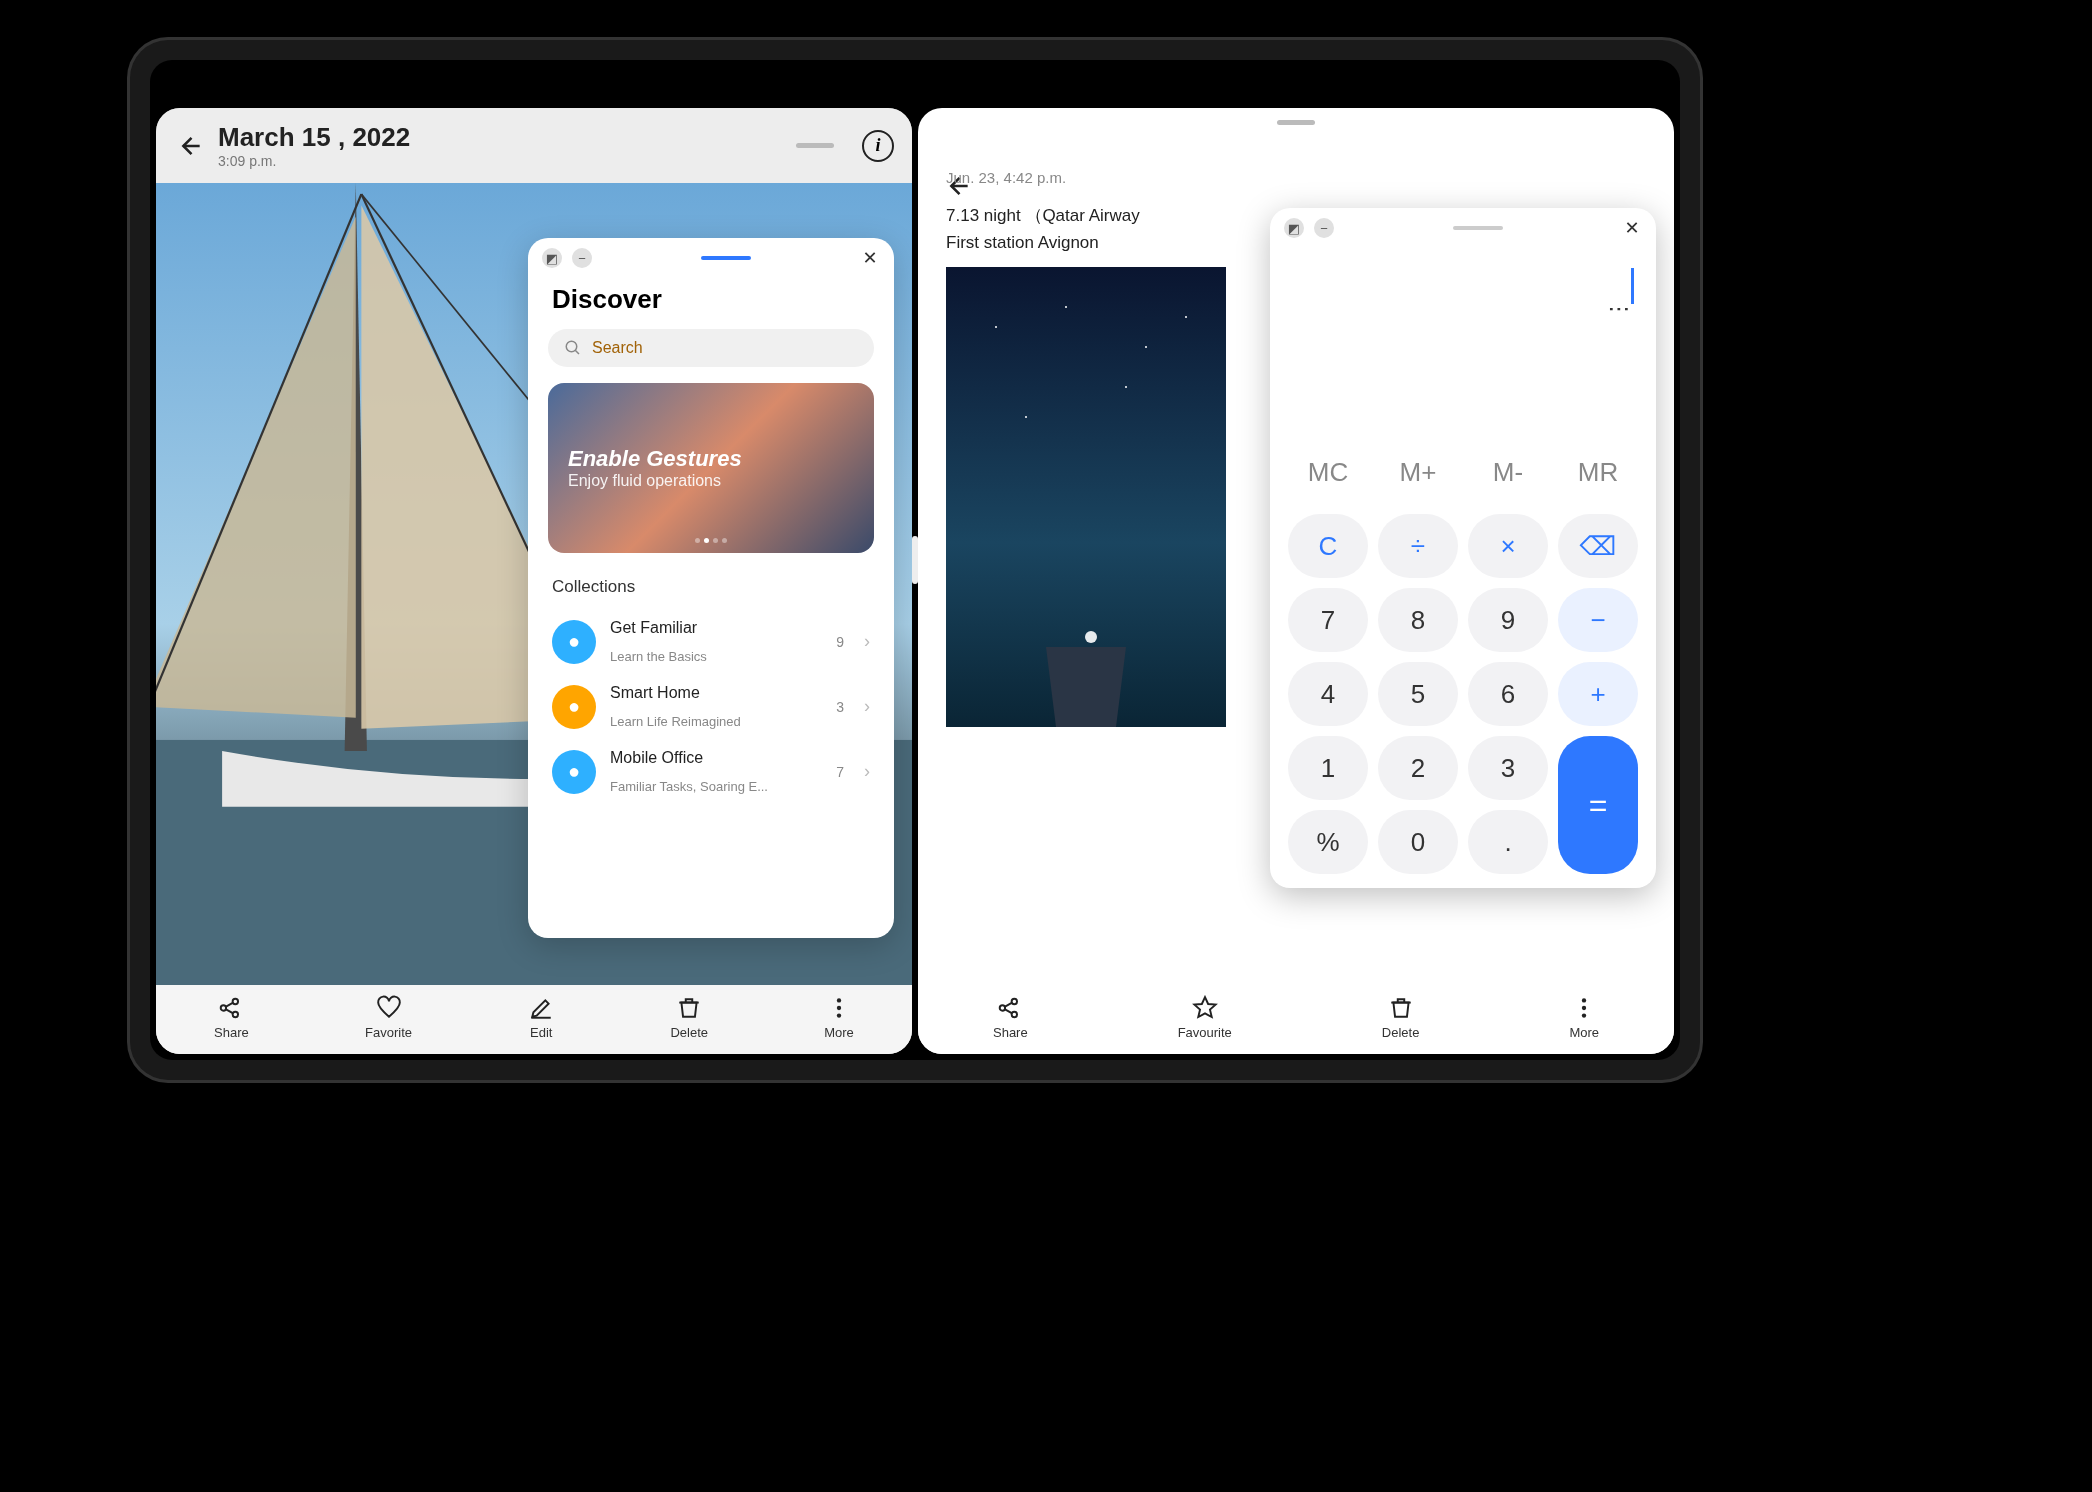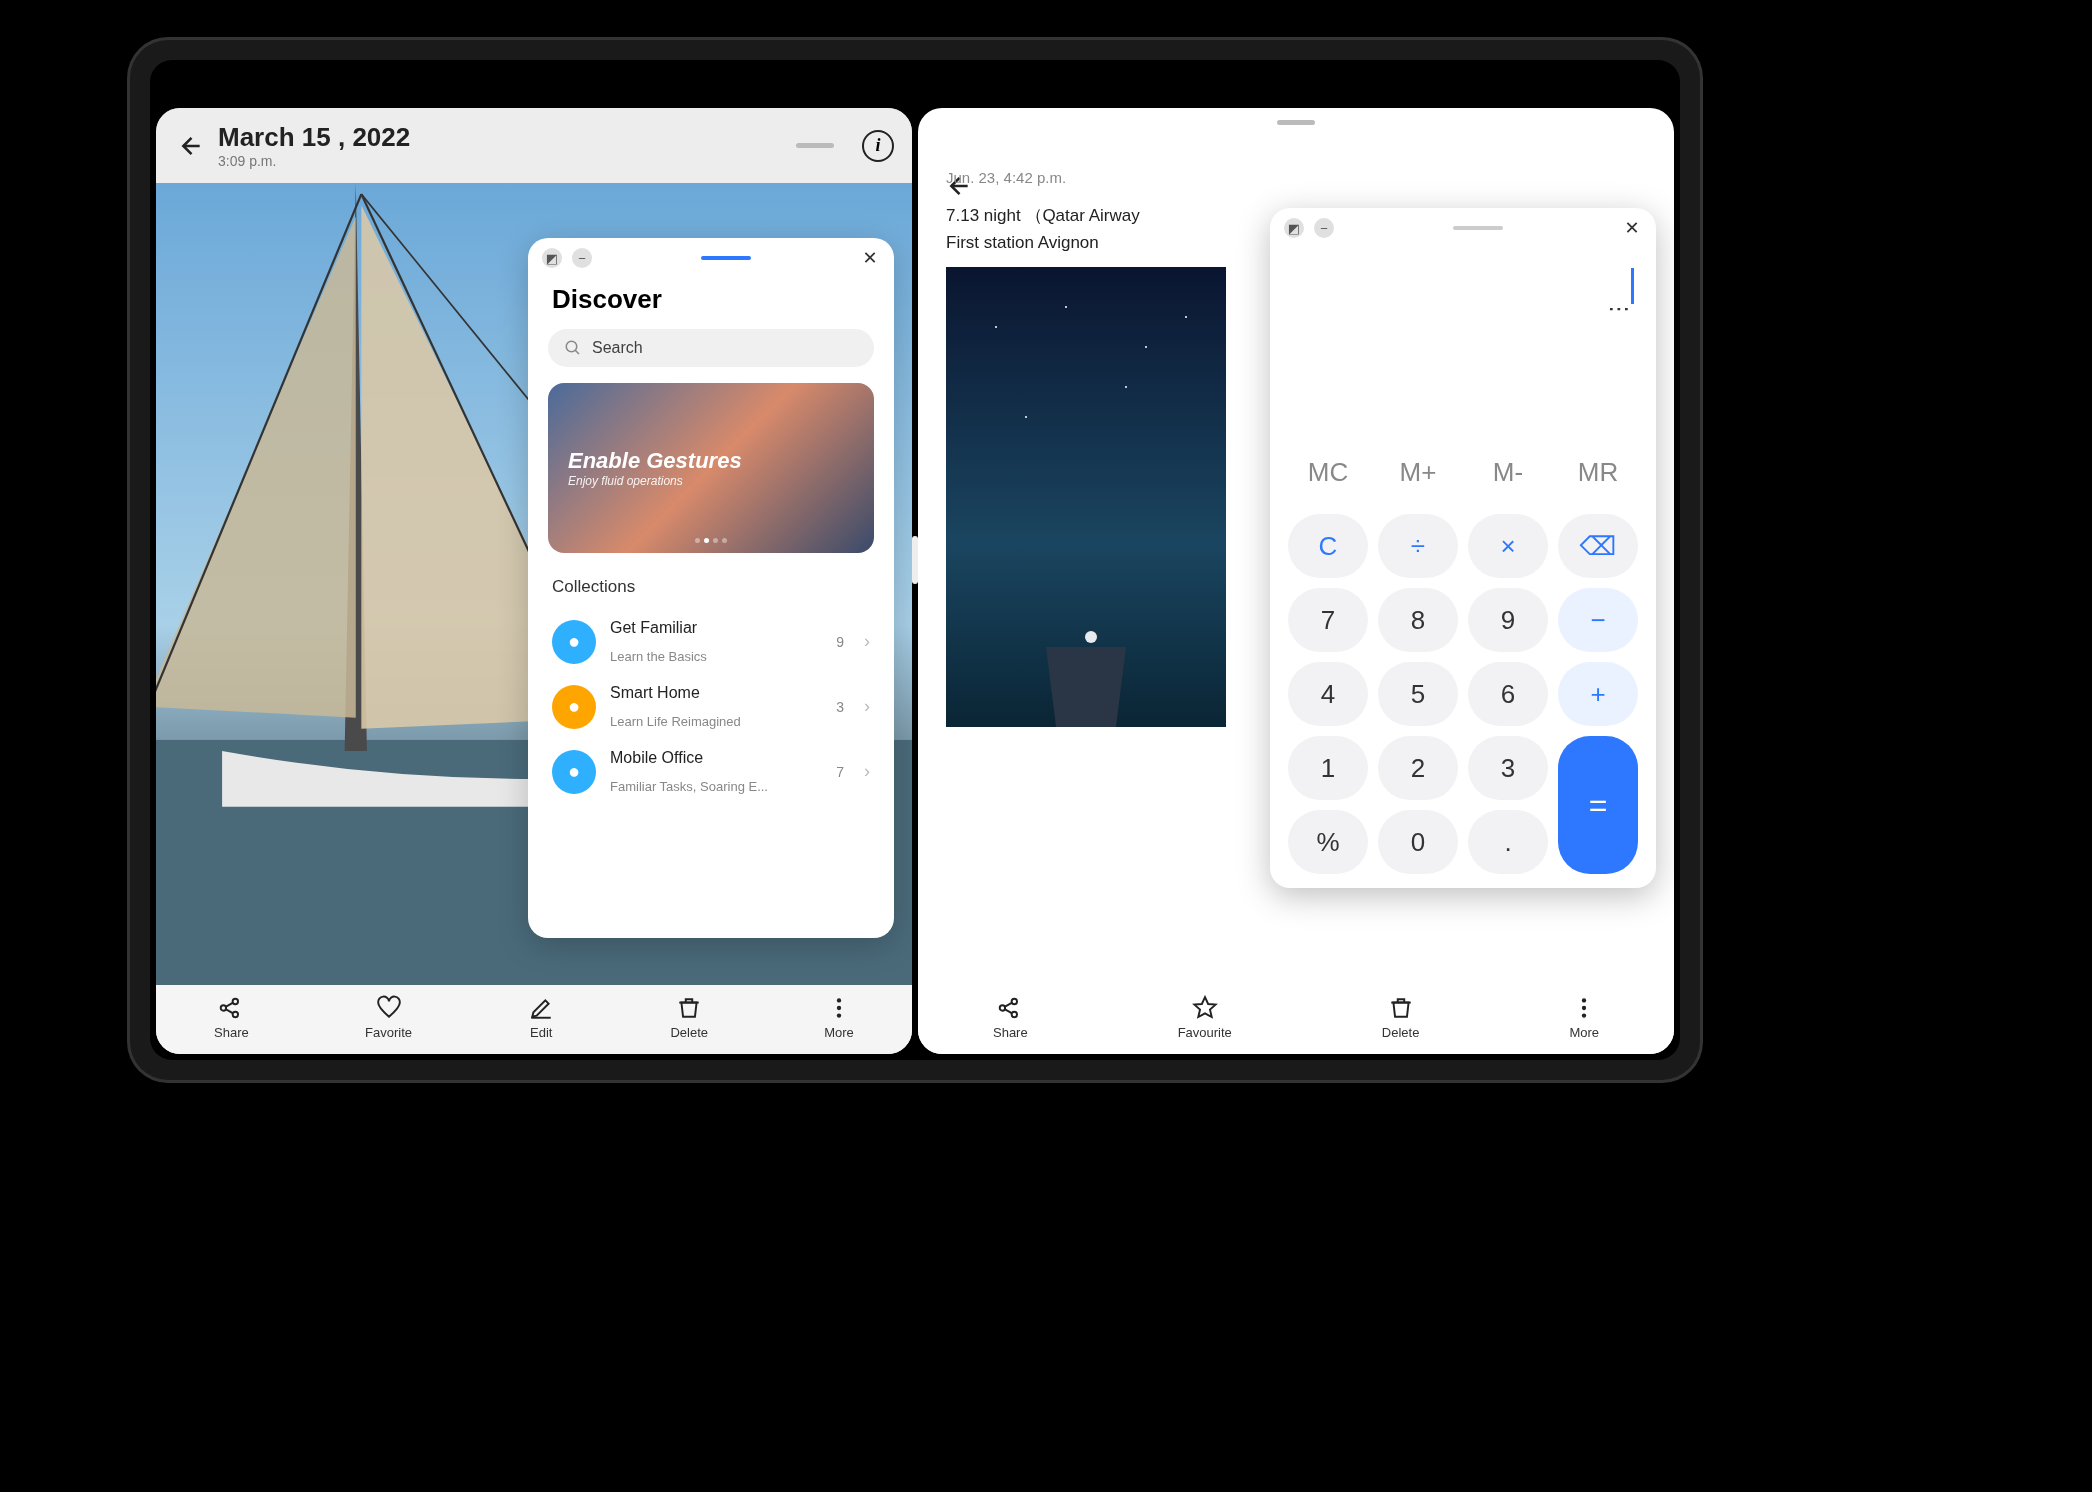--- a/index.html
+++ b/index.html
@@ -22,24 +22,24 @@
 .sailboat { position: absolute; left: 0; top: 0; width: 100%; height: 100%; }
 
 
 .discover-window { position: absolute; top: 130px; right: 18px; width: 366px; height: 700px; background: #fff; border-radius: 20px; box-shadow: 0 8px 32px rgba(0,0,0,0.2); z-index: 10; display: flex; flex-direction: column; overflow: hidden; }
 .float-header { display: flex; align-items: center; padding: 10px 14px; gap: 10px; }
 .float-btn { width: 20px; height: 20px; border-radius: 50%; background: #e0e0e0; display: flex; align-items: center; justify-content: center; font-size: 13px; color: #555; cursor: pointer; }
 .float-tab-indicator { flex: 1; display: flex; justify-content: center; }
 .tab-line { width: 50px; height: 4px; background: #2e78ff; border-radius: 2px; }
 .float-close { width: 20px; height: 20px; display: flex; align-items: center; justify-content: center; font-size: 18px; color: #333; cursor: pointer; }
 .discover-title { font-size: 26px; font-weight: 700; padding: 6px 24px 14px; }
-.search-box { margin: 0 20px 16px; background: #f0f0f0; border-radius: 22px; padding: 10px 16px; display: flex; align-items: center; gap: 10px; color: #404040; font-size: 16px; }
+.search-box { margin: 0 20px 16px; background: #f0f0f0; border-radius: 22px; padding: 10px 16px; display: flex; align-items: center; gap: 10px; color: #a16207; font-size: 16px; }
 .banner { margin: 0 20px 16px; height: 170px; border-radius: 16px; background: linear-gradient(135deg, #4a6a9a 0%, #d88a6a 50%, #3a4a6a 100%); position: relative; overflow: hidden; display: flex; flex-direction: column; justify-content: center; padding: 0 20px; color: #fff; }
 .banner-title { font-size: 22px; font-weight: 700; font-style: italic; }
-.banner-sub { font-size: 12px; font-style: italic; opacity: 0.9; }
+.banner-sub { font-size: 16px; opacity: 0.9; }
 .banner-dots { position: absolute; bottom: 10px; left: 50%; transform: translateX(-50%); display: flex; gap: 4px; }
 .banner-dot { width: 5px; height: 5px; background: rgba(255,255,255,0.4); border-radius: 50%; }
 .banner-dot.active { background: #fff; }
 .collections-title { font-size: 17px; padding: 8px 24px 12px; color: #333; }
 .collection-item { display: flex; align-items: center; padding: 10px 24px; gap: 14px; cursor: pointer; }
 .coll-icon { width: 44px; height: 44px; border-radius: 50%; display: flex; align-items: center; justify-content: center; color: #fff; font-size: 20px; }
 .coll-text { flex: 1; }
 .coll-name { font-size: 16px; color: #222; }
 .coll-sub { font-size: 13px; color: #888; margin-top: 12px; }
 .coll-count { font-size: 14px; color: #888; margin-right: 6px; }

